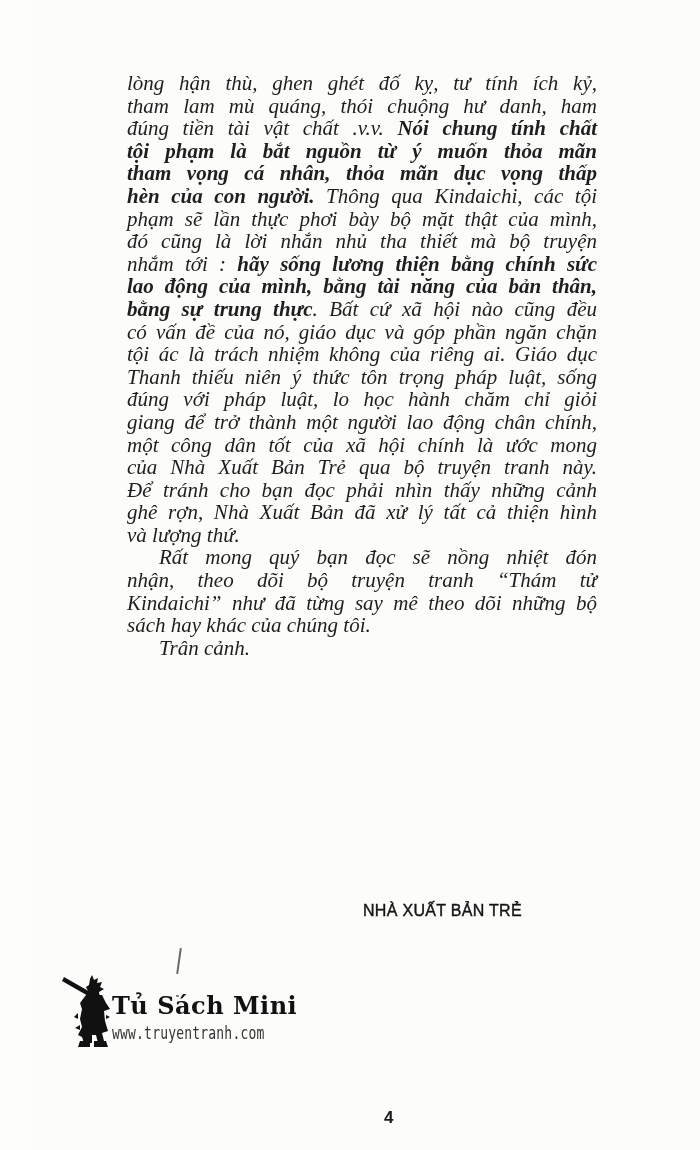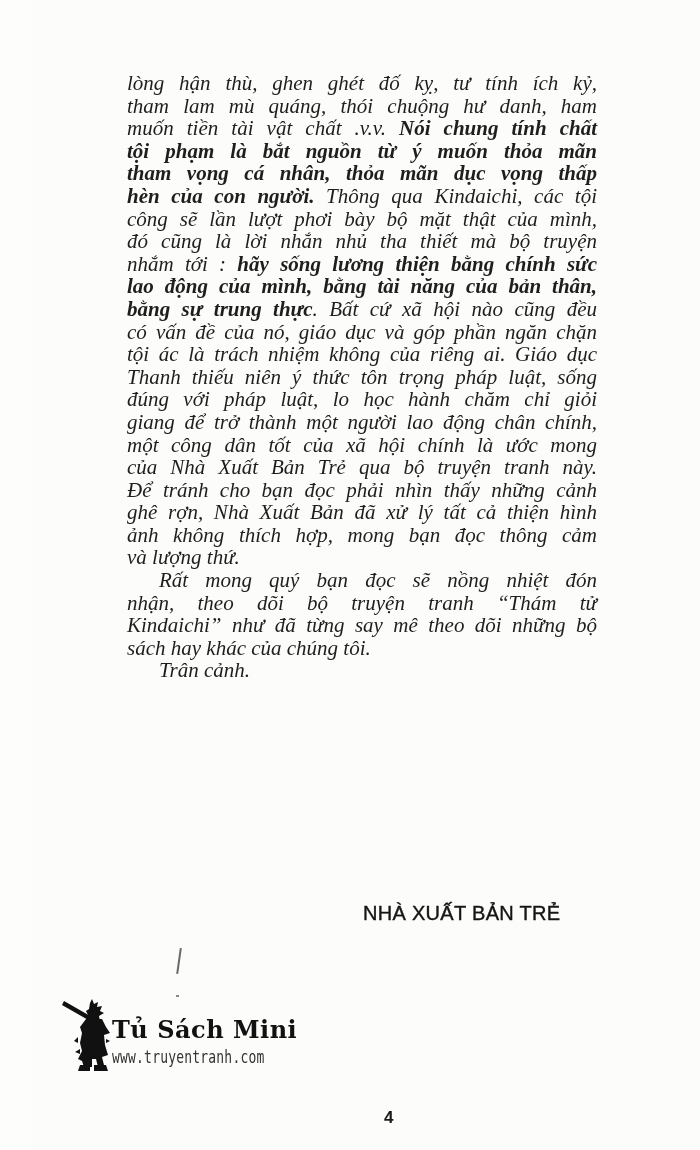--- a/index.html
+++ b/index.html
@@ -46,21 +46,21 @@
       padding-left: 32px;
     }
     .b {
       font-weight: bold;
     }
     .signature {
       position: absolute;
       left: 331px;
       top: 902px;
       font-family: "Liberation Sans", "DejaVu Sans", sans-serif;
-      font-size: 20px;
+      font-size: 16px;
       font-weight: normal;
       letter-spacing: 0.3px;
       color: #151515;
       -webkit-text-stroke: 0.4px #151515;
     }
     .stray-mark {
       position: absolute;
       left: 146px;
       top: 948px;
       width: 2px;
@@ -73,21 +73,21 @@
       position: absolute;
       left: 144px;
       top: 995px;
       width: 3px;
       height: 2px;
       background: #888;
     }
     .logo {
       position: absolute;
       left: 30px;
-      top: 997px;
+      top: 973px;
       width: 230px;
       height: 75px;
     }
     .logo-figure {
       position: absolute;
       left: 0;
       top: 0;
       width: 60px;
       height: 75px;
     }
@@ -125,39 +125,38 @@
     }
   </style>
 </head>
 <body>
 
 <div class="page">
 
   <div class="body-text">
     <span class="line"><span>lòng hận thù, ghen ghét đố kỵ, tư tính ích kỷ,</span></span>
     <span class="line"><span>tham lam mù quáng, thói chuộng hư danh, ham</span></span>
-    <span class="line"><span>muốn tiền tài vật chất .v.v. </span><span class="b">Nói chung tính chất</span></span>
+    <span class="line"><span>đúng tiền tài vật chất .v.v. </span><span class="b">Nói chung tính chất</span></span>
     <span class="line b"><span>tội phạm là bắt nguồn từ ý muốn thỏa mãn</span></span>
     <span class="line b"><span>tham vọng cá nhân, thỏa mãn dục vọng thấp</span></span>
     <span class="line"><span class="b">hèn của con người.</span><span> Thông qua Kindaichi, các tội</span></span>
-    <span class="line"><span>công sẽ lần lượt phơi bày bộ mặt thật của mình,</span></span>
+    <span class="line"><span>phạm sẽ lần thực phơi bày bộ mặt thật của mình,</span></span>
     <span class="line"><span>đó cũng là lời nhắn nhủ tha thiết mà bộ truyện</span></span>
     <span class="line"><span>nhắm tới : </span><span class="b">hãy sống lương thiện bằng chính sức</span></span>
     <span class="line b"><span>lao động của mình, bằng tài năng của bản thân,</span></span>
     <span class="line"><span class="b">bằng sự trung thực</span><span>. Bất cứ xã hội nào cũng đều</span></span>
     <span class="line"><span>có vấn đề của nó, giáo dục và góp phần ngăn chặn</span></span>
     <span class="line"><span>tội ác là trách nhiệm không của riêng ai. Giáo dục</span></span>
     <span class="line"><span>Thanh thiếu niên ý thức tôn trọng pháp luật, sống</span></span>
     <span class="line"><span>đúng với pháp luật, lo học hành chăm chỉ giỏi</span></span>
     <span class="line"><span>giang để trở thành một người lao động chân chính,</span></span>
     <span class="line"><span>một công dân tốt của xã hội chính là ước mong</span></span>
     <span class="line"><span>của Nhà Xuất Bản Trẻ qua bộ truyện tranh này.</span></span>
     <span class="line"><span>Để tránh cho bạn đọc phải nhìn thấy những cảnh</span></span>
     <span class="line"><span>ghê rợn, Nhà Xuất Bản đã xử lý tất cả thiện hình</span></span>
-    <span class="line"><span>ảnh không thích hợp, mong bạn đọc thông cảm</span></span>
     <span class="line last"><span>và lượng thứ.</span></span>
     <span class="line indent"><span>Rất mong quý bạn đọc sẽ nồng nhiệt đón</span></span>
     <span class="line"><span>nhận, theo dõi bộ truyện tranh “Thám tử</span></span>
     <span class="line"><span>Kindaichi” như đã từng say mê theo dõi những bộ</span></span>
     <span class="line last"><span>sách hay khác của chúng tôi.</span></span>
     <span class="line last indent"><span>Trân cảnh.</span></span>
   </div>
 
   <div class="signature">NHÀ XUẤT BẢN TRẺ</div>
 

